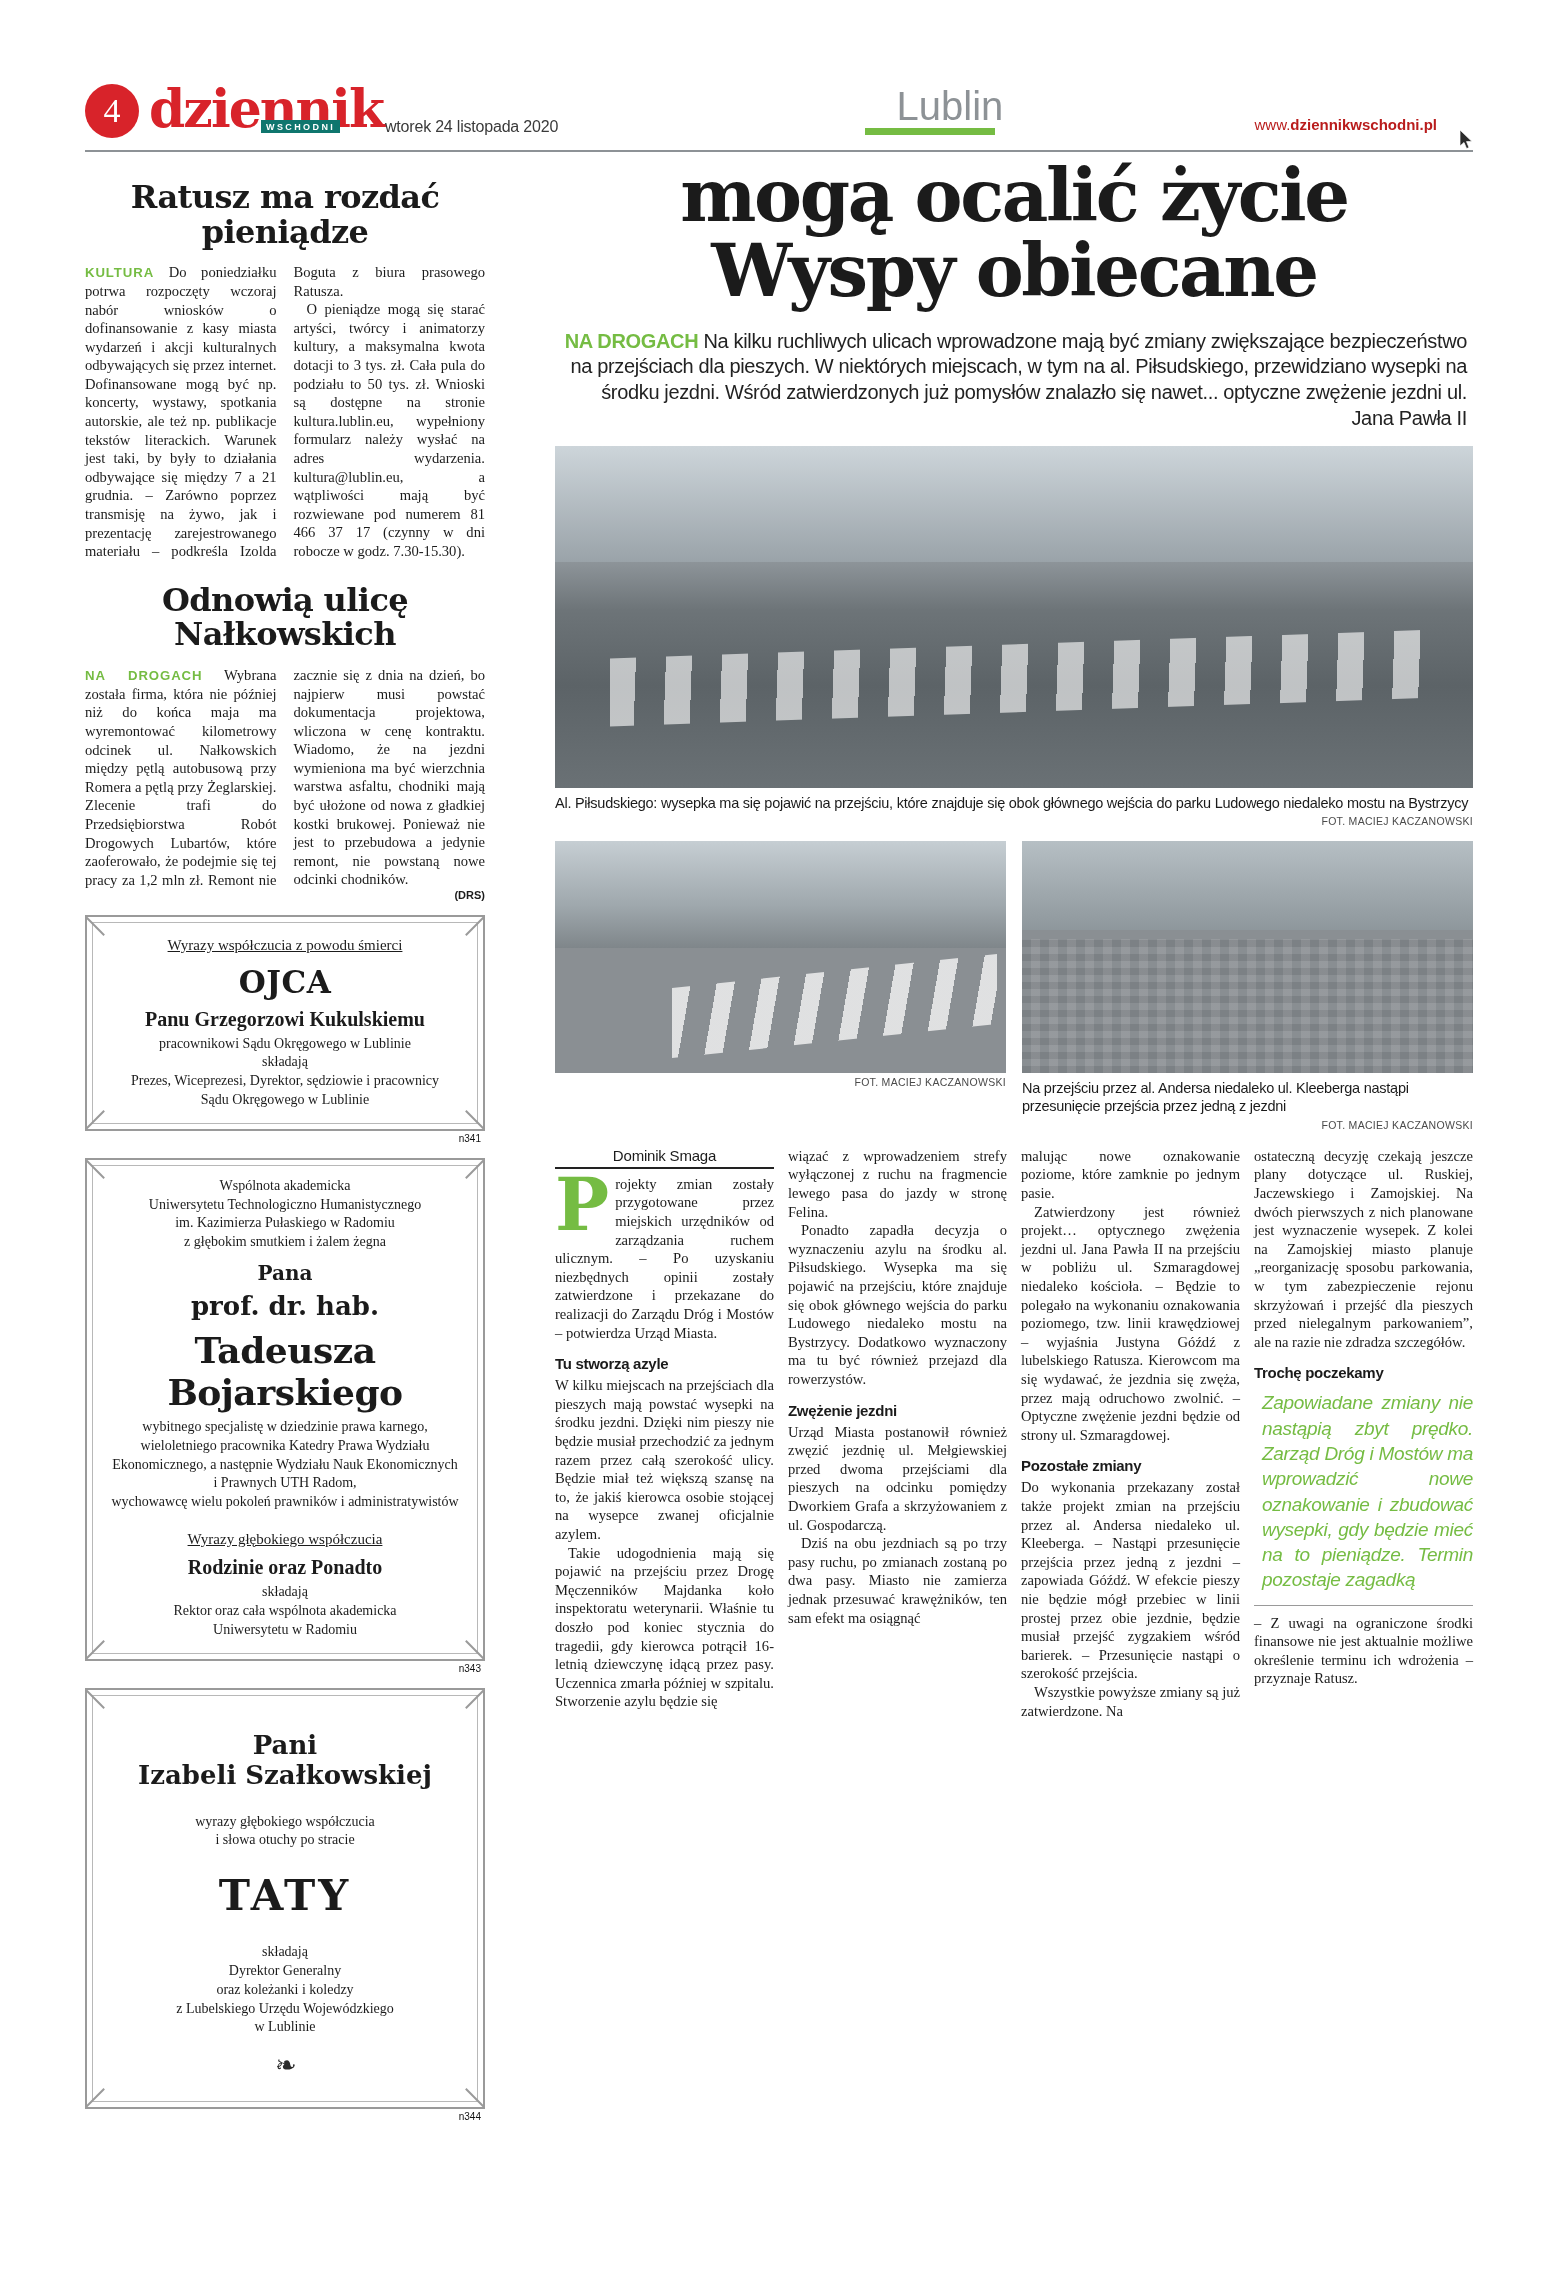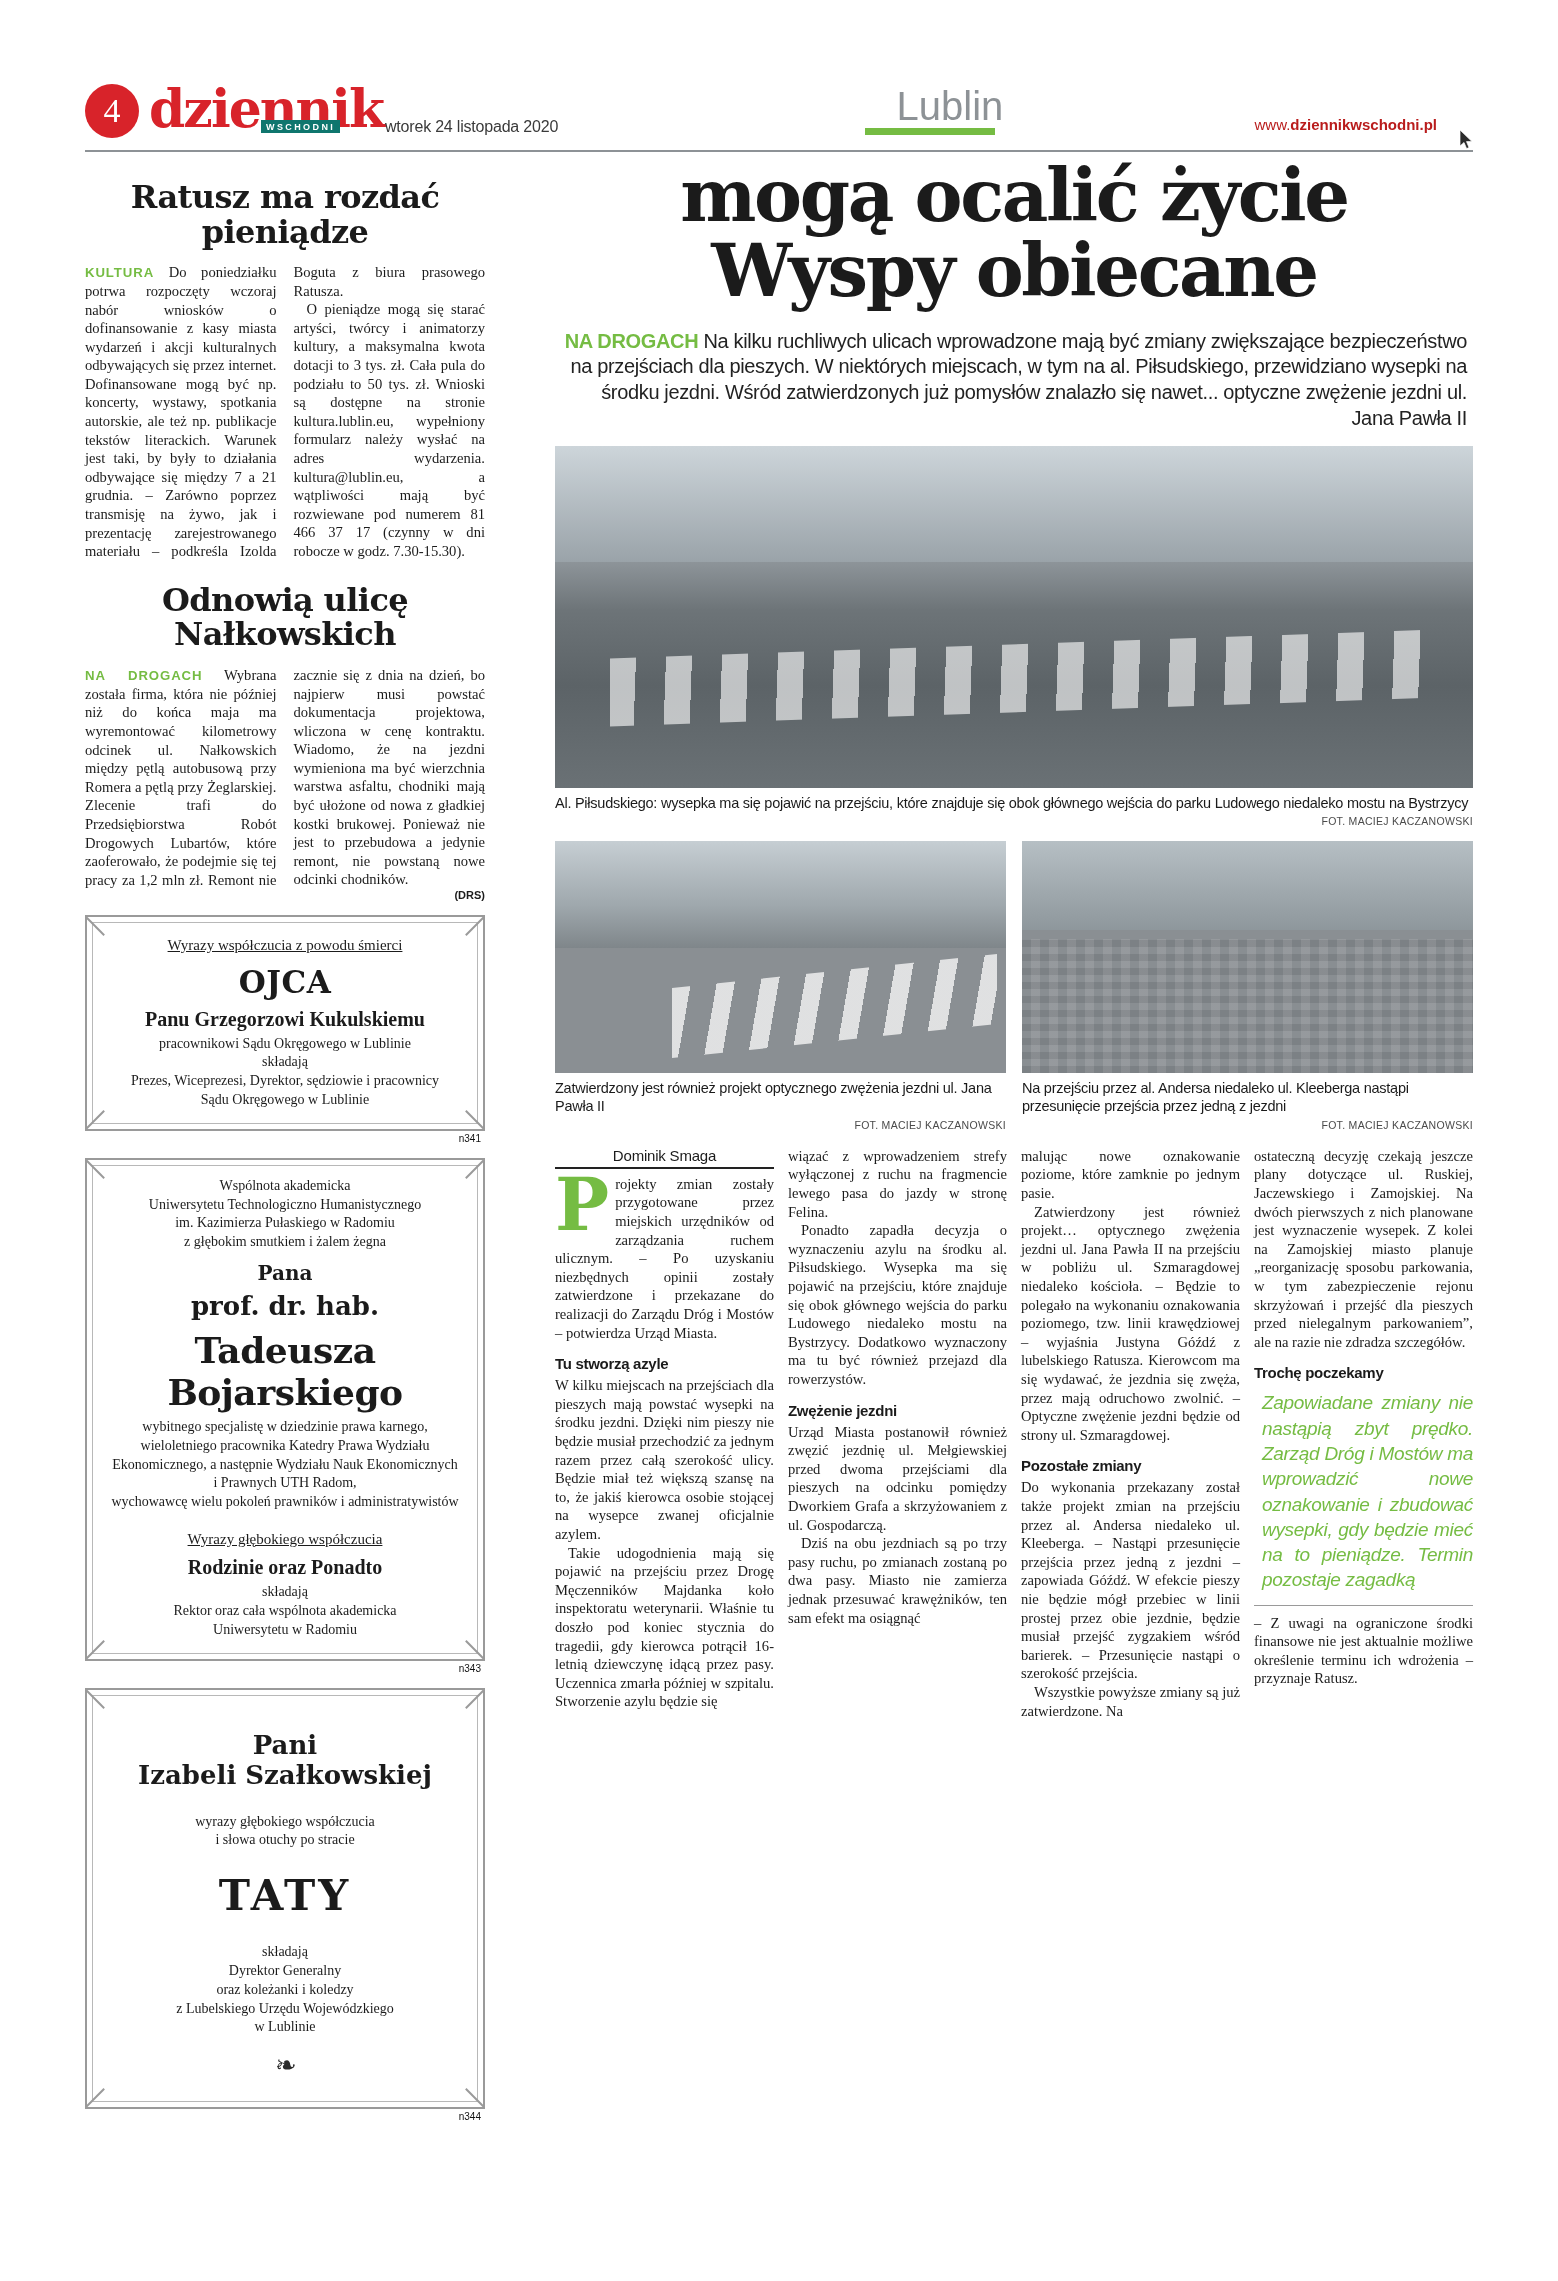--- a/index.html
+++ b/index.html
@@ -276,21 +276,20 @@
       <span>Na kilku ruchliwych ulicach wprowadzone mają być zmiany zwiększające bezpieczeństwo na przejściach dla pieszych. W niektórych miejscach, w tym na al. Piłsudskiego, przewidziano wysepki na środku jezdni. Wśród zatwierdzonych już pomysłów znalazło się nawet... optyczne zwężenie jezdni ul. Jana Pawła II</span>
     </div>
 
     <div class="photo-big ph-road"></div>
     <div class="cap">Al. Piłsudskiego: wysepka ma się pojawić na przejściu, które znajduje się obok głównego wejścia do parku Ludowego niedaleko mostu na Bystrzycy</div>
     <div class="credit">FOT. MACIEJ KACZANOWSKI</div>
 
     <div class="photo-row">
       <div class="photo-sm">
         <div class="img ph-cross"></div>
-        <div class="cap">Zatwierdzony jest również projekt optycznego zwężenia jezdni ul. Jana Pawła II</div>
         <div class="credit">FOT. MACIEJ KACZANOWSKI</div>
       </div>
       <div class="photo-sm">
         <div class="img ph-walk"></div>
         <div class="cap">Na przejściu przez al. Andersa niedaleko ul. Kleeberga nastąpi przesunięcie przejścia przez jedną z jezdni</div>
         <div class="credit">FOT. MACIEJ KACZANOWSKI</div>
       </div>
     </div>
 
     <div class="article-cols">

